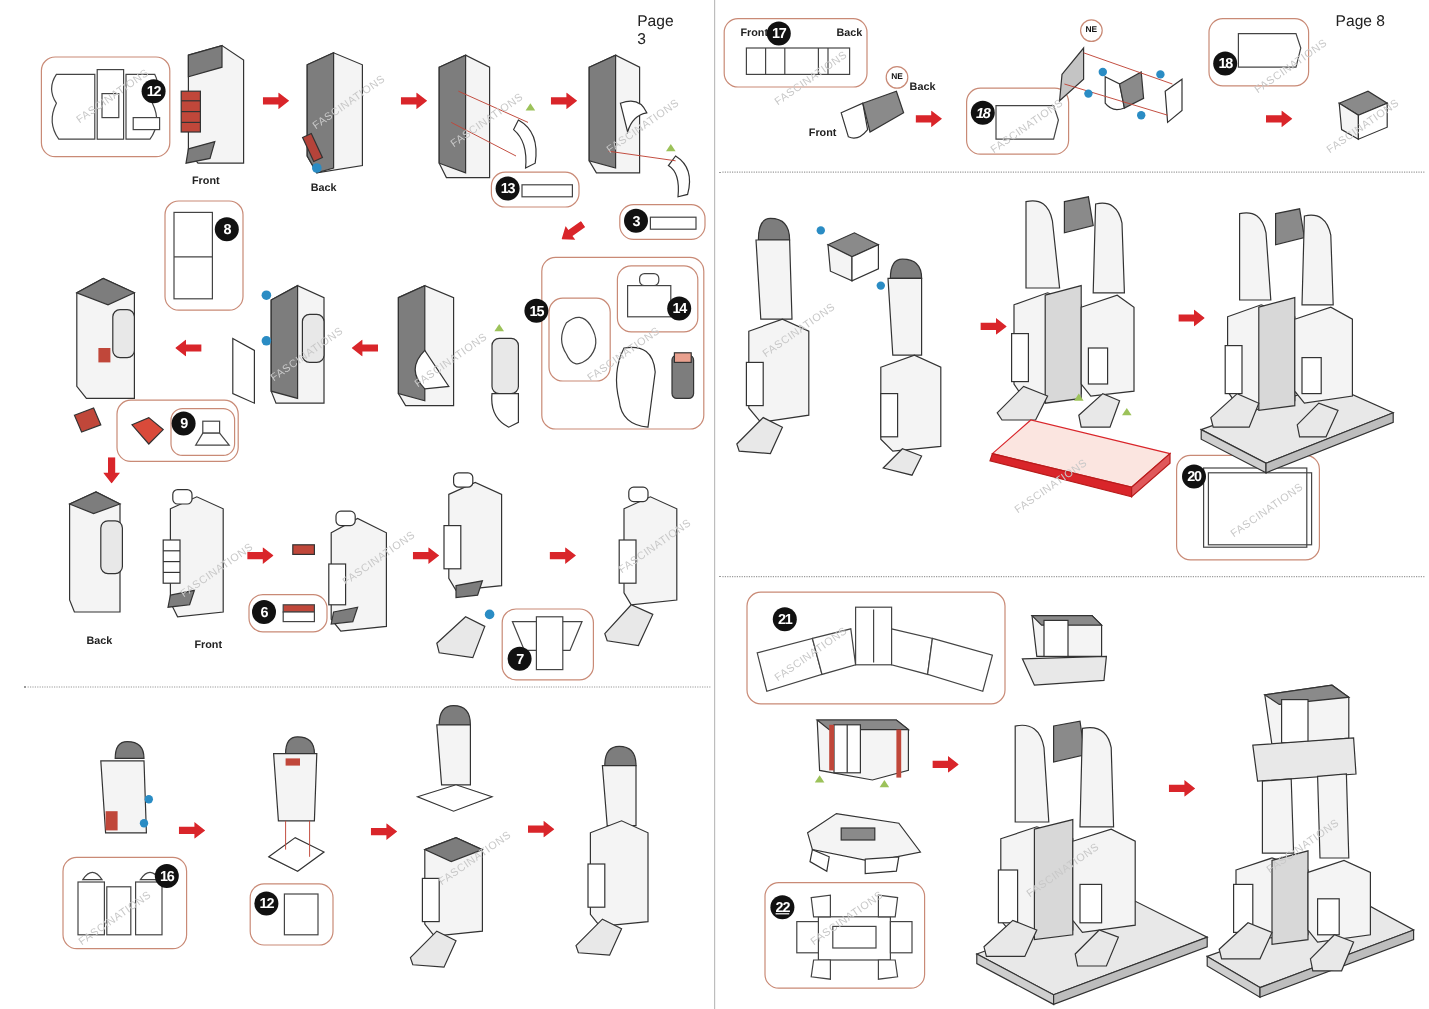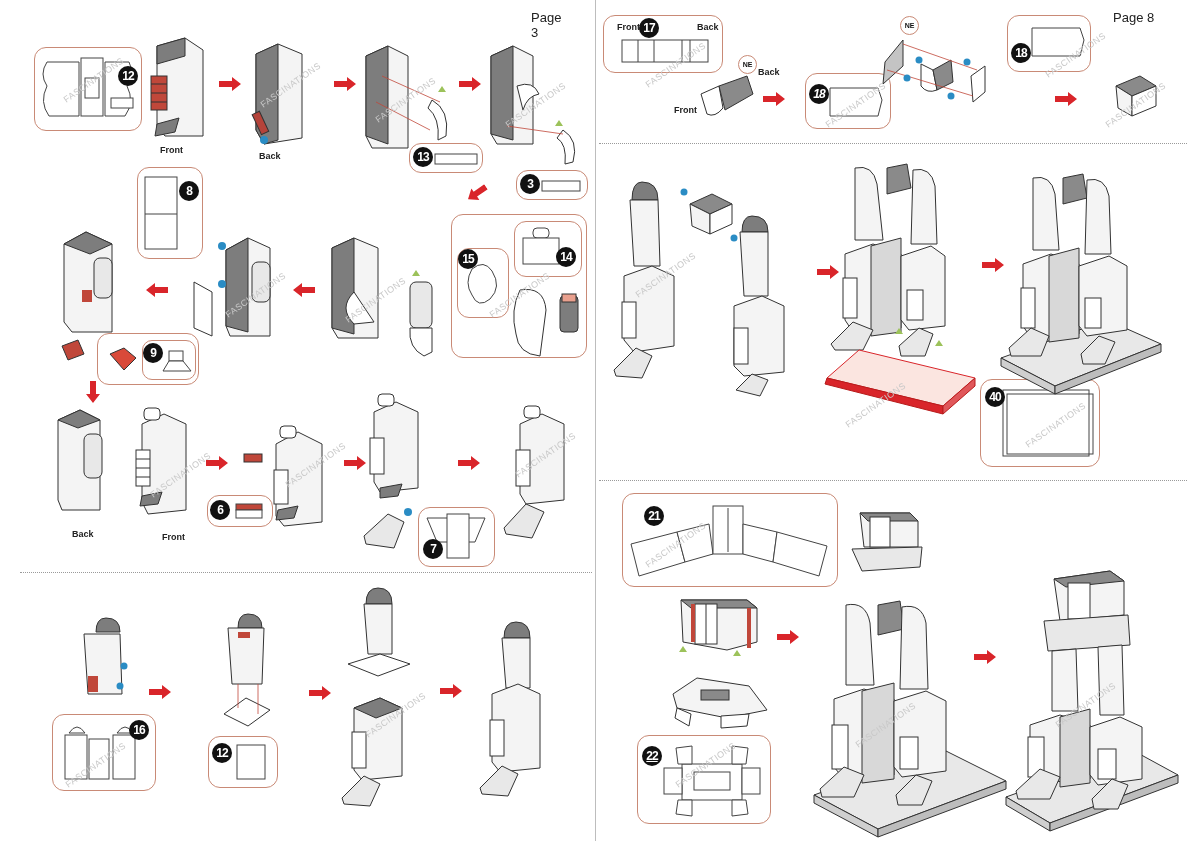--- a/index.html
+++ b/index.html
@@ -96,21 +96,21 @@
   <svg class="arrow" style="left:466px;top:186px;transform:rotate(145deg);">
       <path d="M0 4 H13 V0 L22 7 L13 14 V10 H0 Z" fill="#d9252a"></path>
     </svg>
 
   <div class="callout" style="left:451px;top:214px;width:134px;height:142px;"></div>
   <div class="callout" style="left:457px;top:248px;width:50px;height:68px;">
     <svg class="ill" style="left:4px;top:10px;" width="44" height="54">
         <path d="M10 10 Q22 0 30 12 Q40 28 28 40 Q16 50 10 36 Q2 24 10 10 Z" fill="#fff" stroke="#444"></path>
       </svg>
   </div>
-  <div class="num" style="left:458px;top:249px;text-align:center;">15</div>
+  <div class="num" style="left:437px;top:249px;text-align:center;">15</div>
   <div class="callout" style="left:514px;top:221px;width:66px;height:54px;">
     <svg class="ill" style="left:4px;top:4px;" width="44" height="44">
         <rect x="14" y="2" width="16" height="10" rx="4" fill="#fff" stroke="#444"></rect>
         <rect x="4" y="12" width="36" height="26" fill="#fff" stroke="#444"></rect>
       </svg>
   </div>
   <div class="num" style="left:556px;top:247px;text-align:center;">14</div>
   <svg class="ill" style="left:500px;top:280px;" width="85" height="80">
     <path d="M20 10 Q44 6 46 30 L40 76 Q18 74 16 54 Q10 30 20 10 Z" fill="#fff" stroke="#333"></path>
     <rect x="60" y="16" width="18" height="36" rx="4" fill="#7d7d7d" stroke="#333"></rect>
@@ -401,21 +401,21 @@
     <path d="M8 38 L40 10 L156 38 L124 66 Z" fill="#fbe5e0" stroke="#d9252a"></path>
     <path d="M8 38 L124 66 L124 74 L6 44 Z" fill="#d9252a" stroke="#b71c1c"></path>
     <path d="M124 66 L156 38 L156 46 L124 74 Z" fill="#e0575a" stroke="#b71c1c"></path>
   </svg>
   <div class="callout" style="left:383px;top:379px;width:118px;height:86px;">
     <svg class="ill" style="left:20px;top:8px;" width="94" height="72">
         <rect x="2" y="2" width="86" height="66" fill="#fff" stroke="#444"></rect>
         <rect x="6" y="6" width="86" height="60" fill="none" stroke="#444"></rect>
       </svg>
   </div>
-  <div class="num" style="left:388px;top:387px;">40</div>
+  <div class="num" style="left:388px;top:387px;">20</div>
   <svg class="arrow" style="left:385px;top:258px;">
       <path d="M0 4 H13 V0 L22 7 L13 14 V10 H0 Z" fill="#d9252a"></path>
     </svg>
 
   <svg class="ill" style="left:400px;top:170px;" width="170" height="225">
     <path d="M4 188 L110 150 L164 174 L58 216 Z" fill="#e8e8e8" stroke="#333"></path>
     <path d="M4 188 L58 216 L58 224 L4 196 Z" fill="#cfcfcf" stroke="#333"></path>
     <path d="M58 216 L164 174 L164 182 L58 224 Z" fill="#bdbdbd" stroke="#333"></path>
     <path d="M36 8 Q54 4 58 24 L62 80 L36 80 Z" fill="#f4f4f4" stroke="#333"></path>
     <path d="M66 8 L86 4 L90 28 L66 34 Z" fill="#8a8a8a" stroke="#333"></path>

